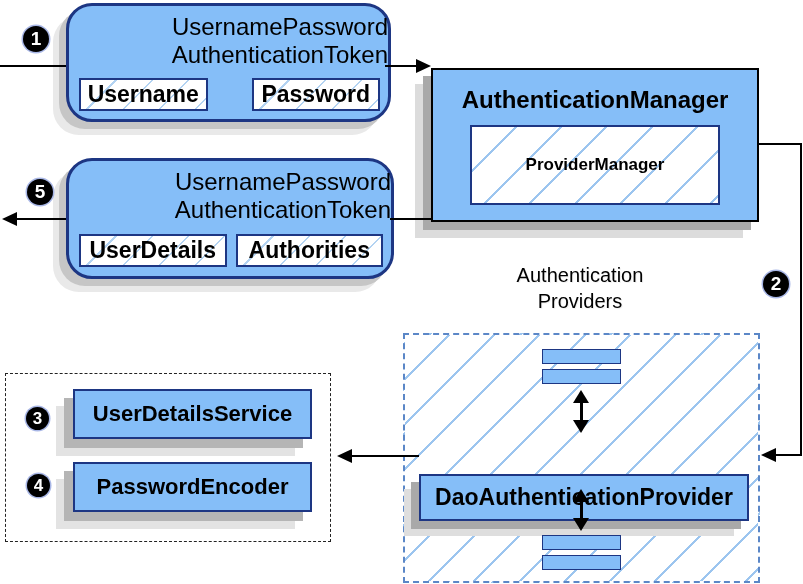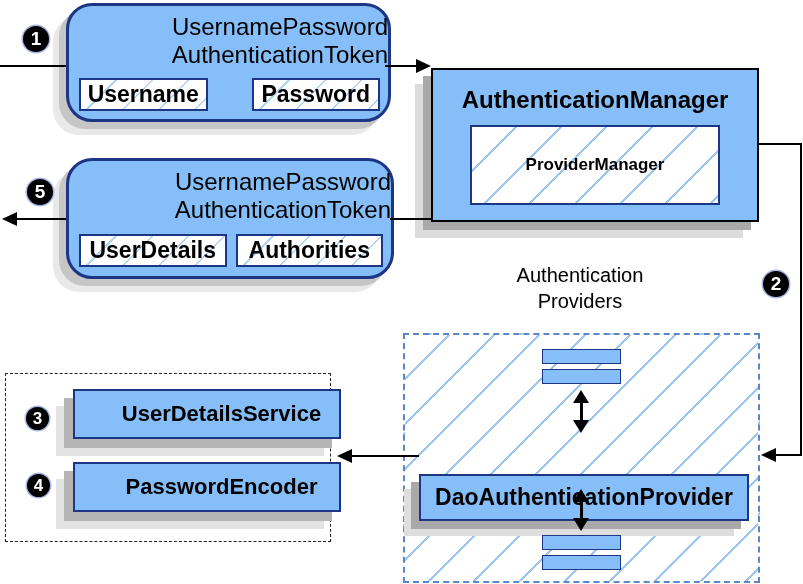--- a/index.html
+++ b/index.html
@@ -73,21 +73,21 @@
   }
   #dashed-black{
     position:absolute;left:5px;top:373px;width:324px;height:167px;
     border:1.5px dashed #222;
   }
   .svc-box{
     position:absolute;left:73px;width:235px;height:46px;
     background:#85bef8;border:2px solid #1d3683;
     box-shadow:-9px 9px 0 #b5b5b5,-17px 17px 0 #e3e3e3;
     display:flex;align-items:center;justify-content:center;
-    font-weight:bold;font-size:22px;padding-left:29px;
+    font-weight:bold;font-size:22px;
   }
   
   .varrow{position:absolute;width:18px;}
   .vshaft{position:absolute;left:7px;top:9px;bottom:9px;width:3px;background:#000;}
   .vhead-up{position:absolute;top:0;left:0;width:0;height:0;
     border-left:8.5px solid transparent;border-right:8.5px solid transparent;border-bottom:13px solid #000;}
   .vhead-down{position:absolute;bottom:0;left:0;width:0;height:0;
     border-left:8.5px solid transparent;border-right:8.5px solid transparent;border-top:13px solid #000;}
 </style>
 </head>

